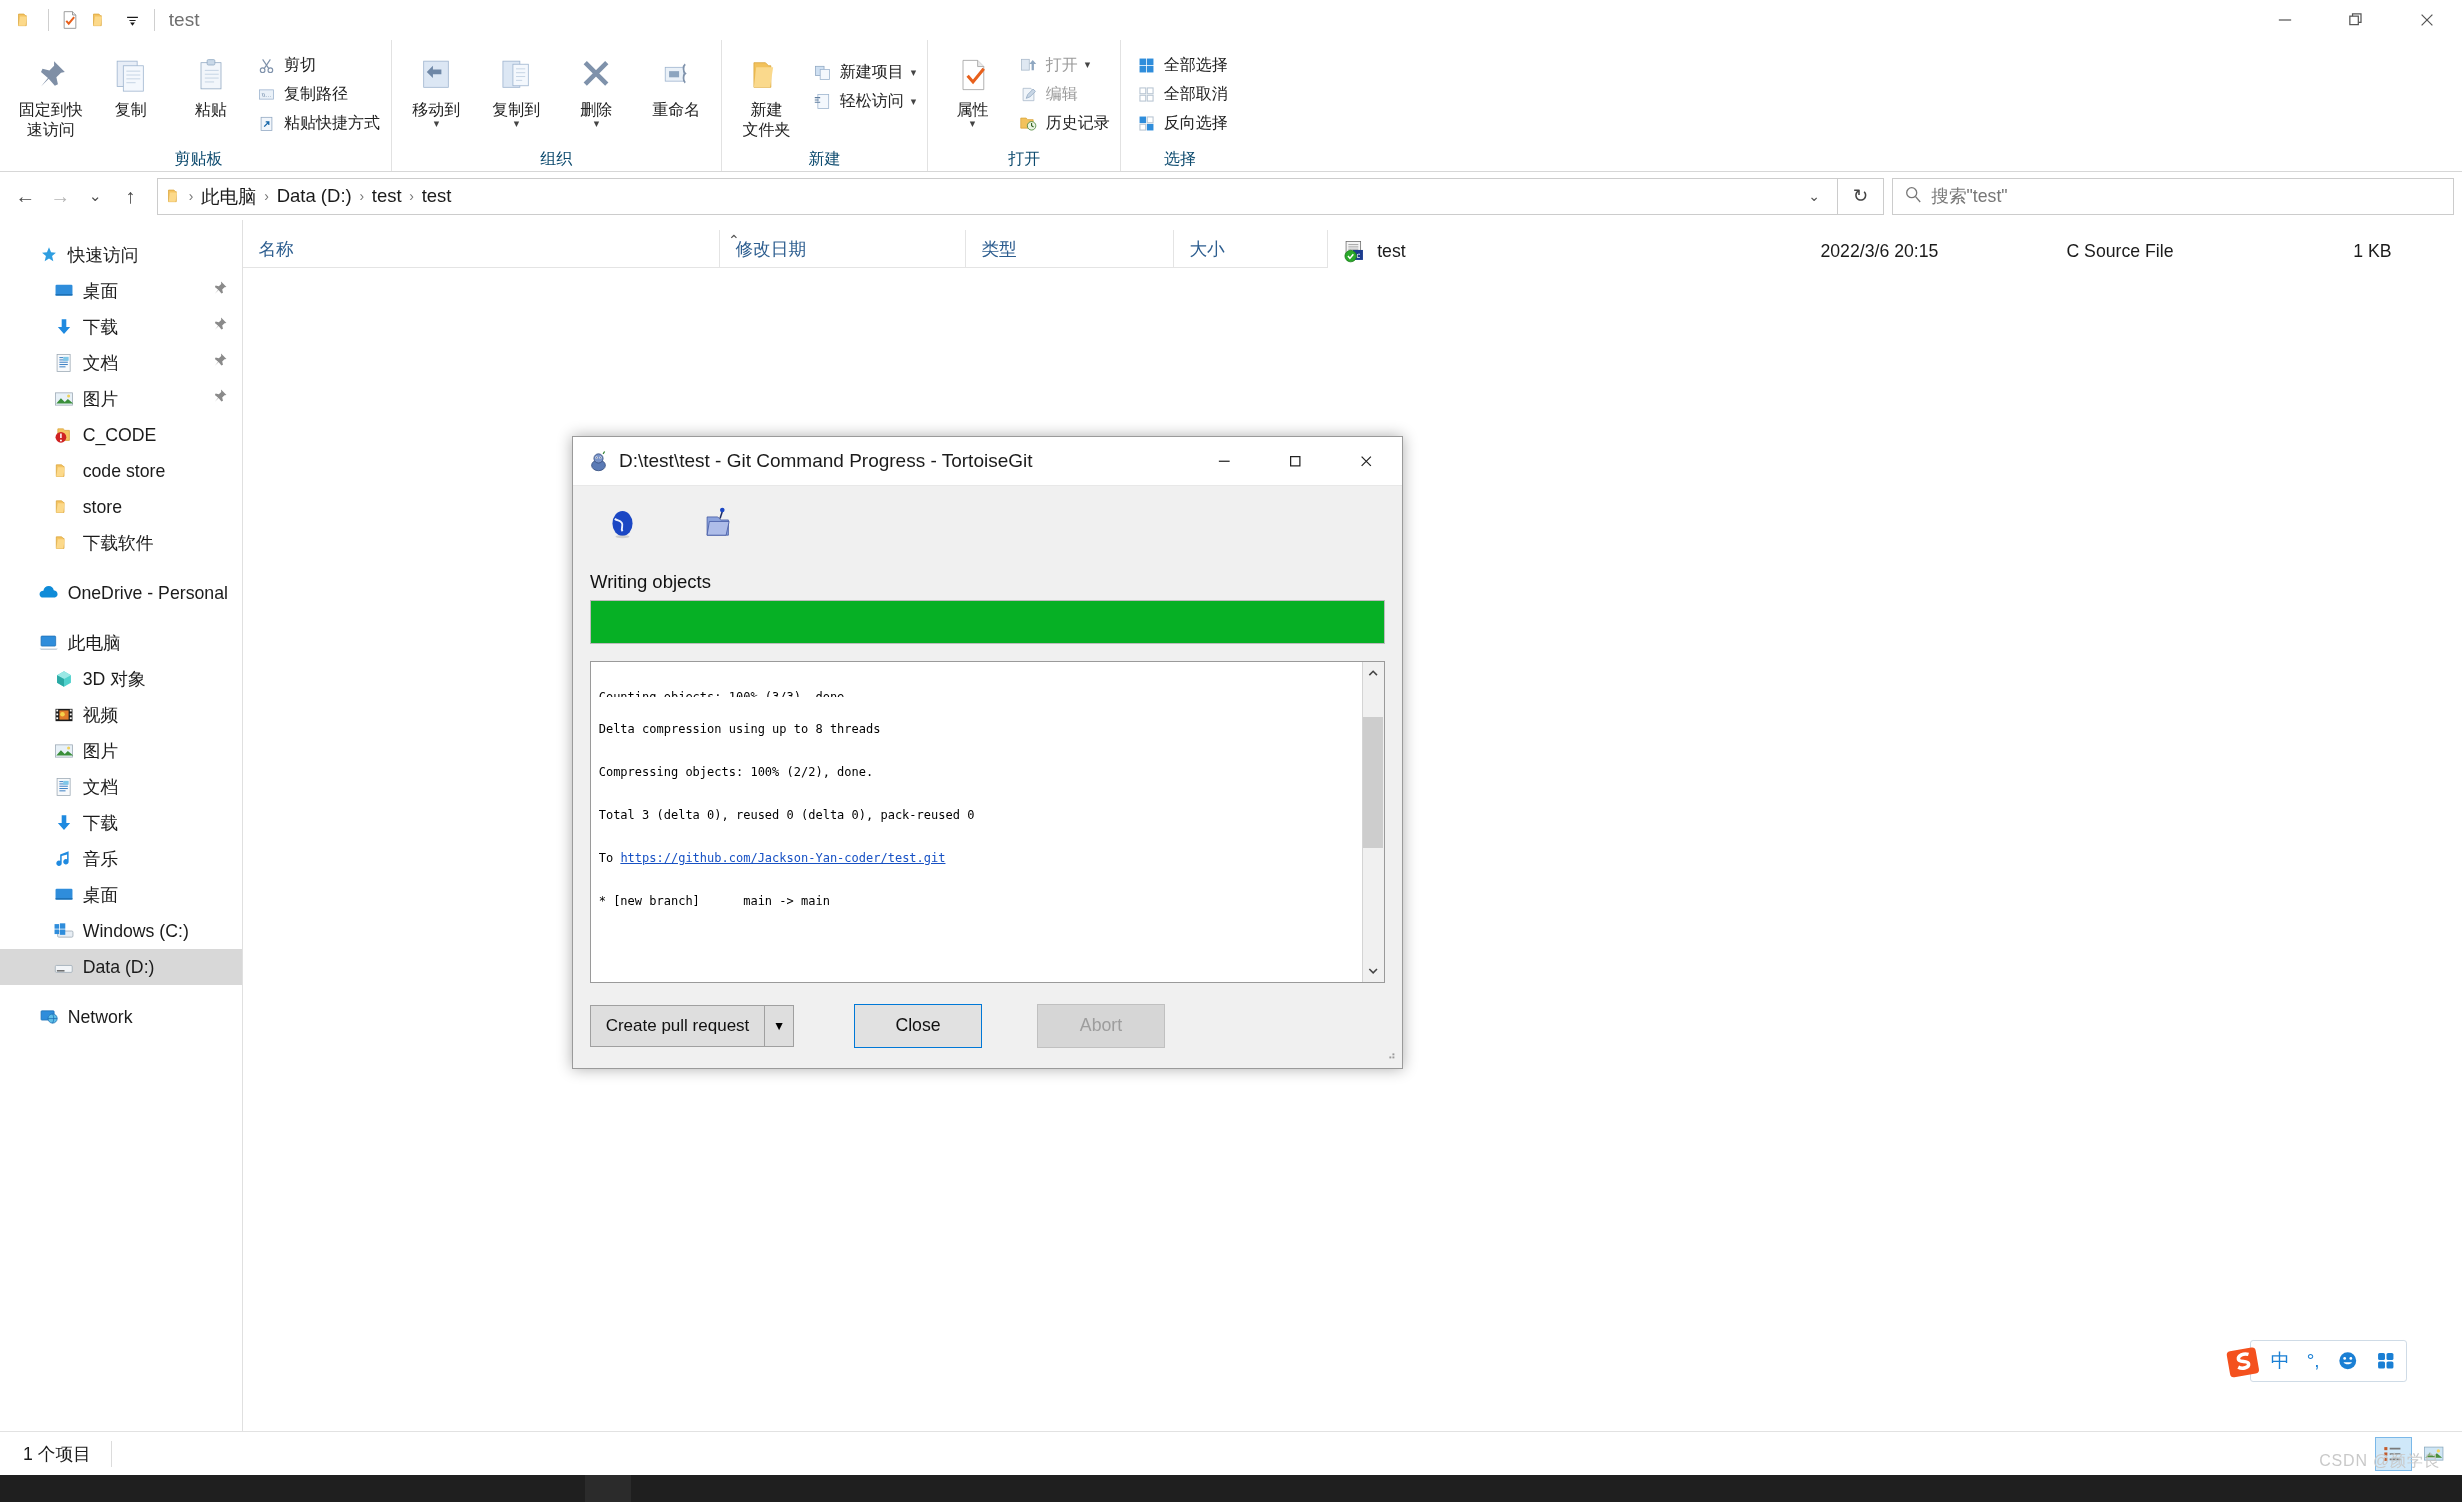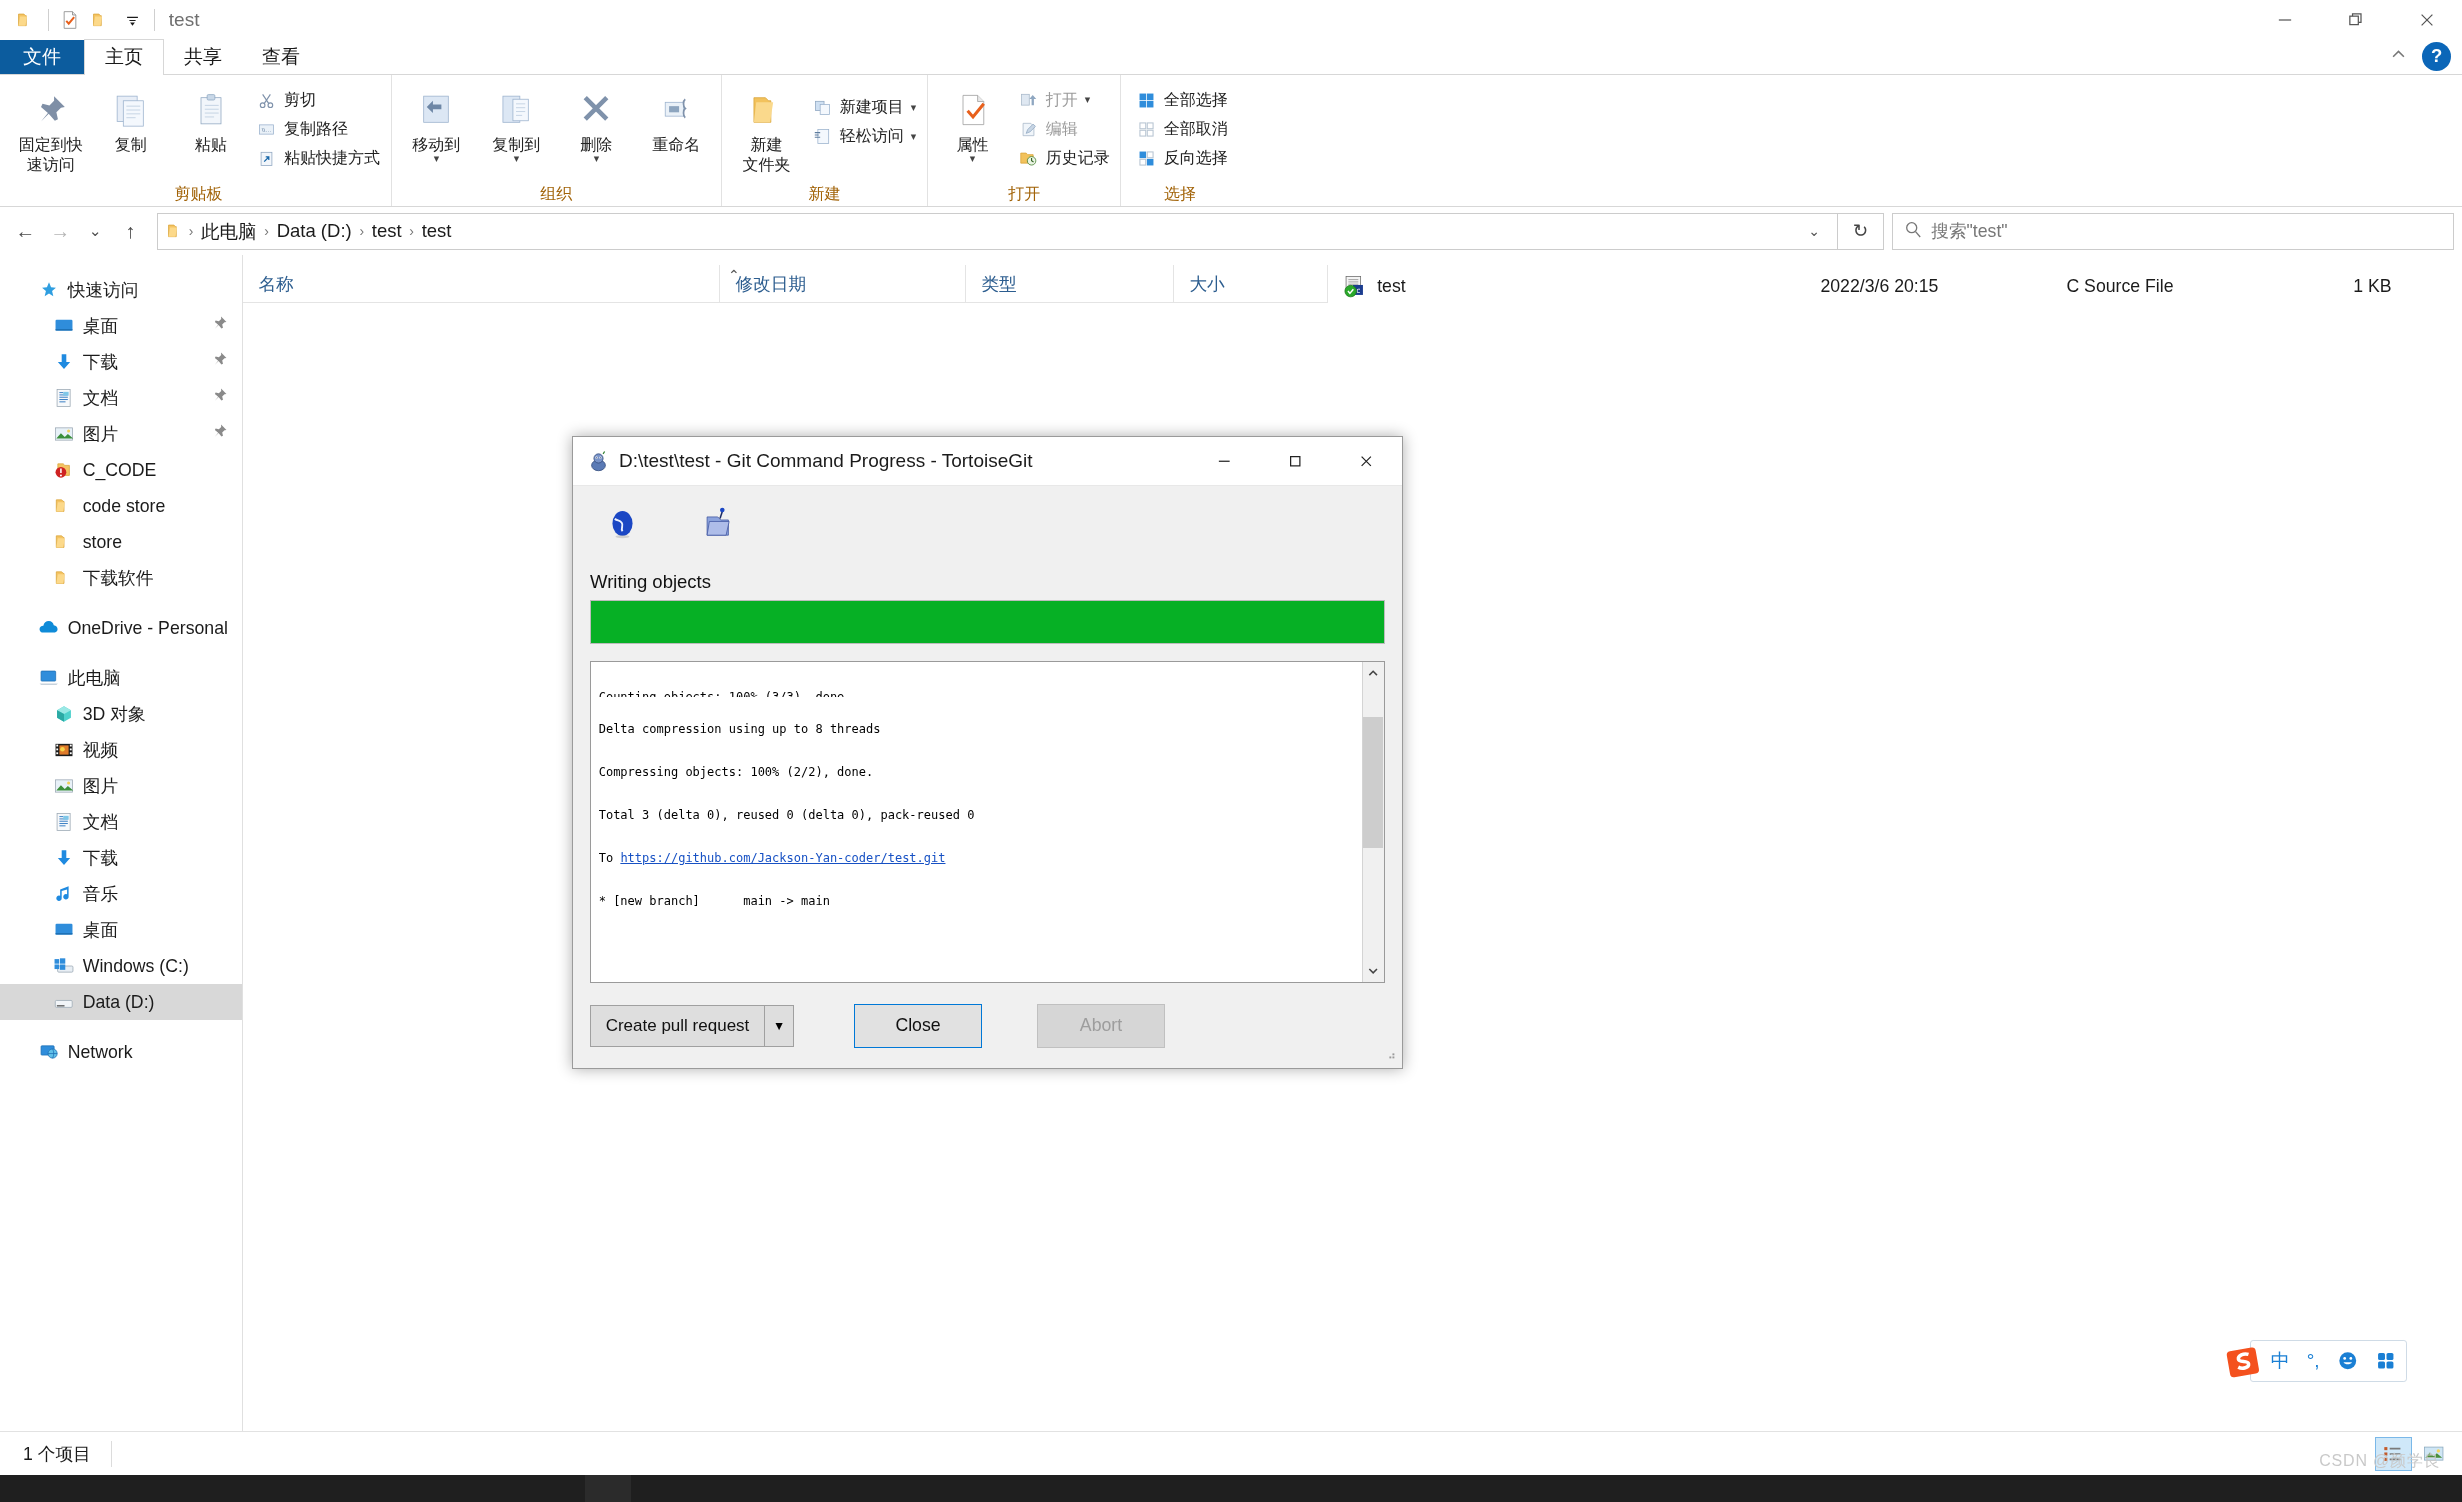--- a/index.html
+++ b/index.html
@@ -95,21 +95,21 @@
   .rgroup {
     display: flex; flex-direction: column;
     border-right: 0.8px solid #e2e2e2;
     padding: 0 4.6px;
     position: relative;
   }
   .rgroup:last-child { border-right: none; }
   .rgroup-body { flex: 1; display: flex; align-items: flex-start; padding-top: 6.2px; }
   .rgroup-title {
     height: 23px; text-align: center;
-    font-size: 16px; color: #a16207;
+    font-size: 16px; color: #0c4a6e;
     display: flex; align-items: center; justify-content: center;
   }
   .bigbtn {
     width: 80px; height: 97px;
     display: flex; flex-direction: column; align-items: center;
     padding-top: 4.6px; cursor: default;
   }
   .bigbtn .ic { height: 48px; display: flex; align-items: center; justify-content: center; }
   .bigbtn .lb {
     font-size: 16px; color: #222; text-align: center;
@@ -374,34 +374,20 @@
           </svg>
       </div>
       <div class="cap-btn close">
         <svg width="20" height="20" viewBox="0 0 26 26">
             <path d="M6 6l14 14M20 6L6 20" stroke="#555" stroke-width="1.6"></path>
           </svg>
       </div>
     </div>
   </div>
 
-  <div class="ribbon-tabs">
-    <div class="tab file">文件</div>
-    <div class="tab active">主页</div>
-    <div class="tab">共享</div>
-    <div class="tab">查看</div>
-    <div class="ribbon-right">
-      <div>
-        <svg width="23" height="17" viewBox="0 0 30 22">
-            <path d="M8 14l7-7 7 7" stroke="#777" stroke-width="2" fill="none"></path>
-          </svg>
-      </div>
-      <div class="help-btn">?</div>
-    </div>
-  </div>
 
   <div class="ribbon">
 
     <div class="rgroup">
       <div class="rgroup-body">
         <div class="bigbtn">
           <div class="ic">
             <svg width="40" height="40" viewBox="0 0 52 52">
                 <path d="M30 8l14 14-5 1-6 6 2 9-4 2-8-9-10 10 9-11-9-8 2-4 9 2 6-6z" fill="#7f8fa6"></path>
               </svg>

